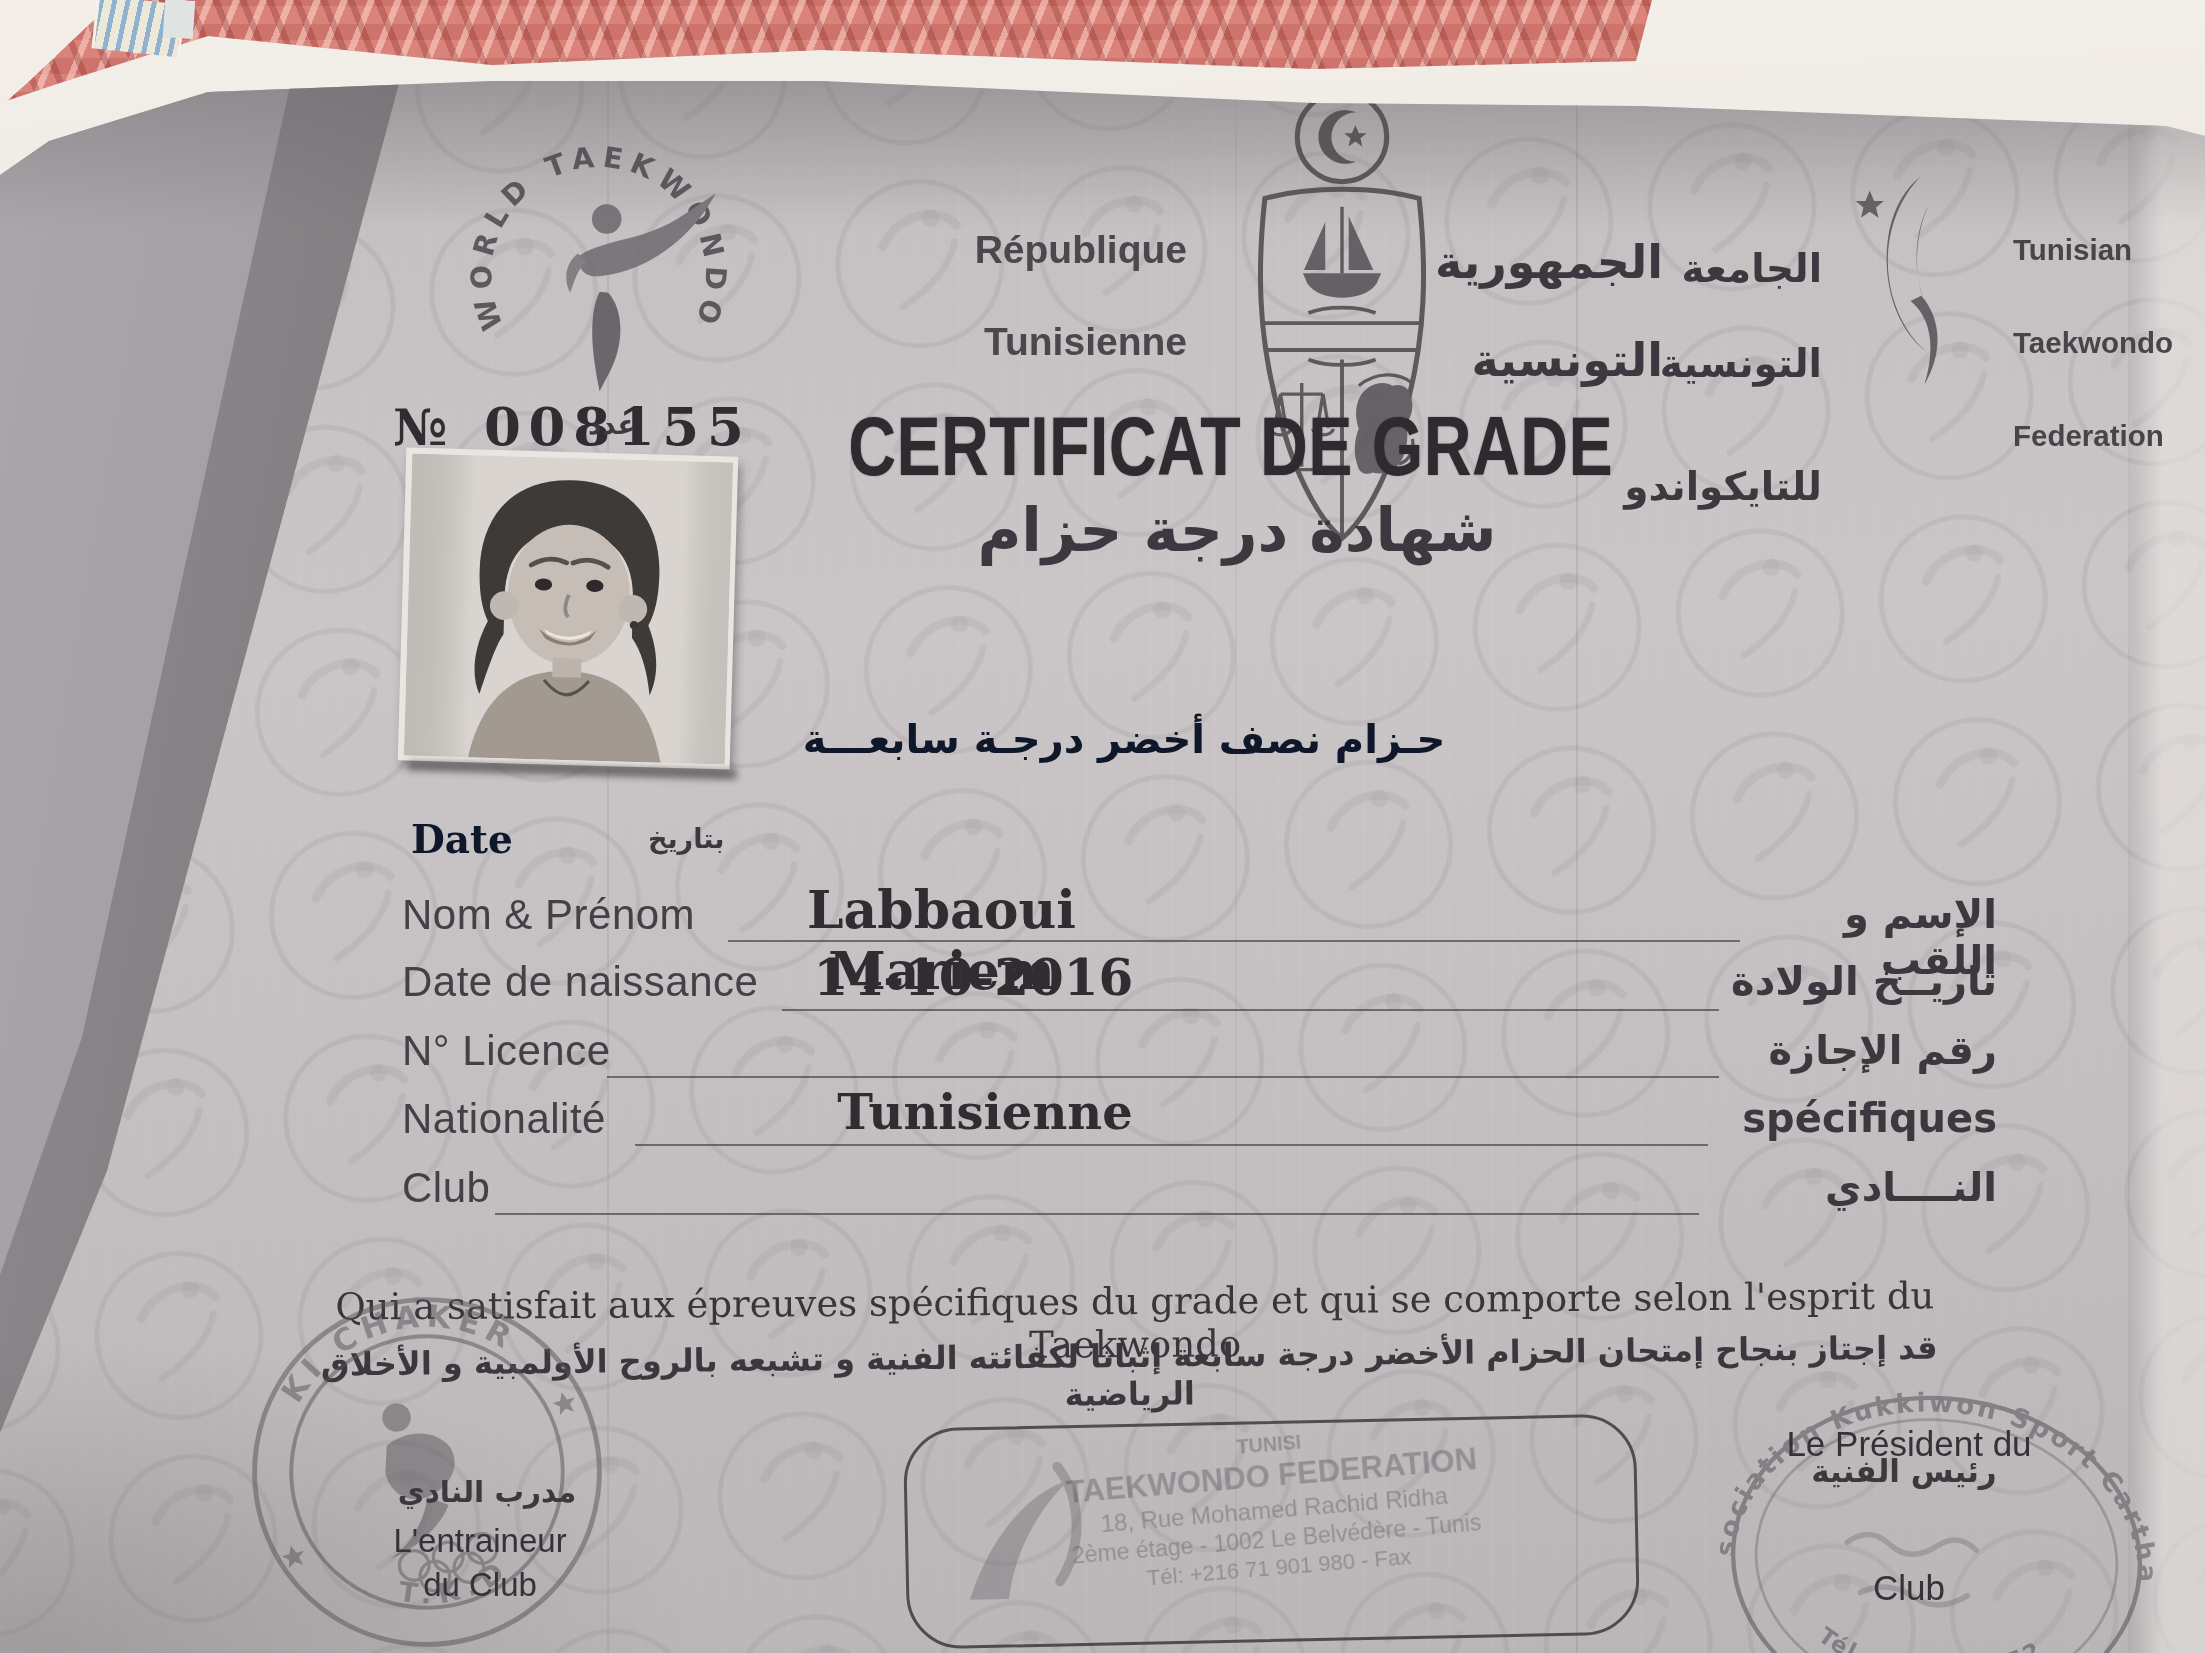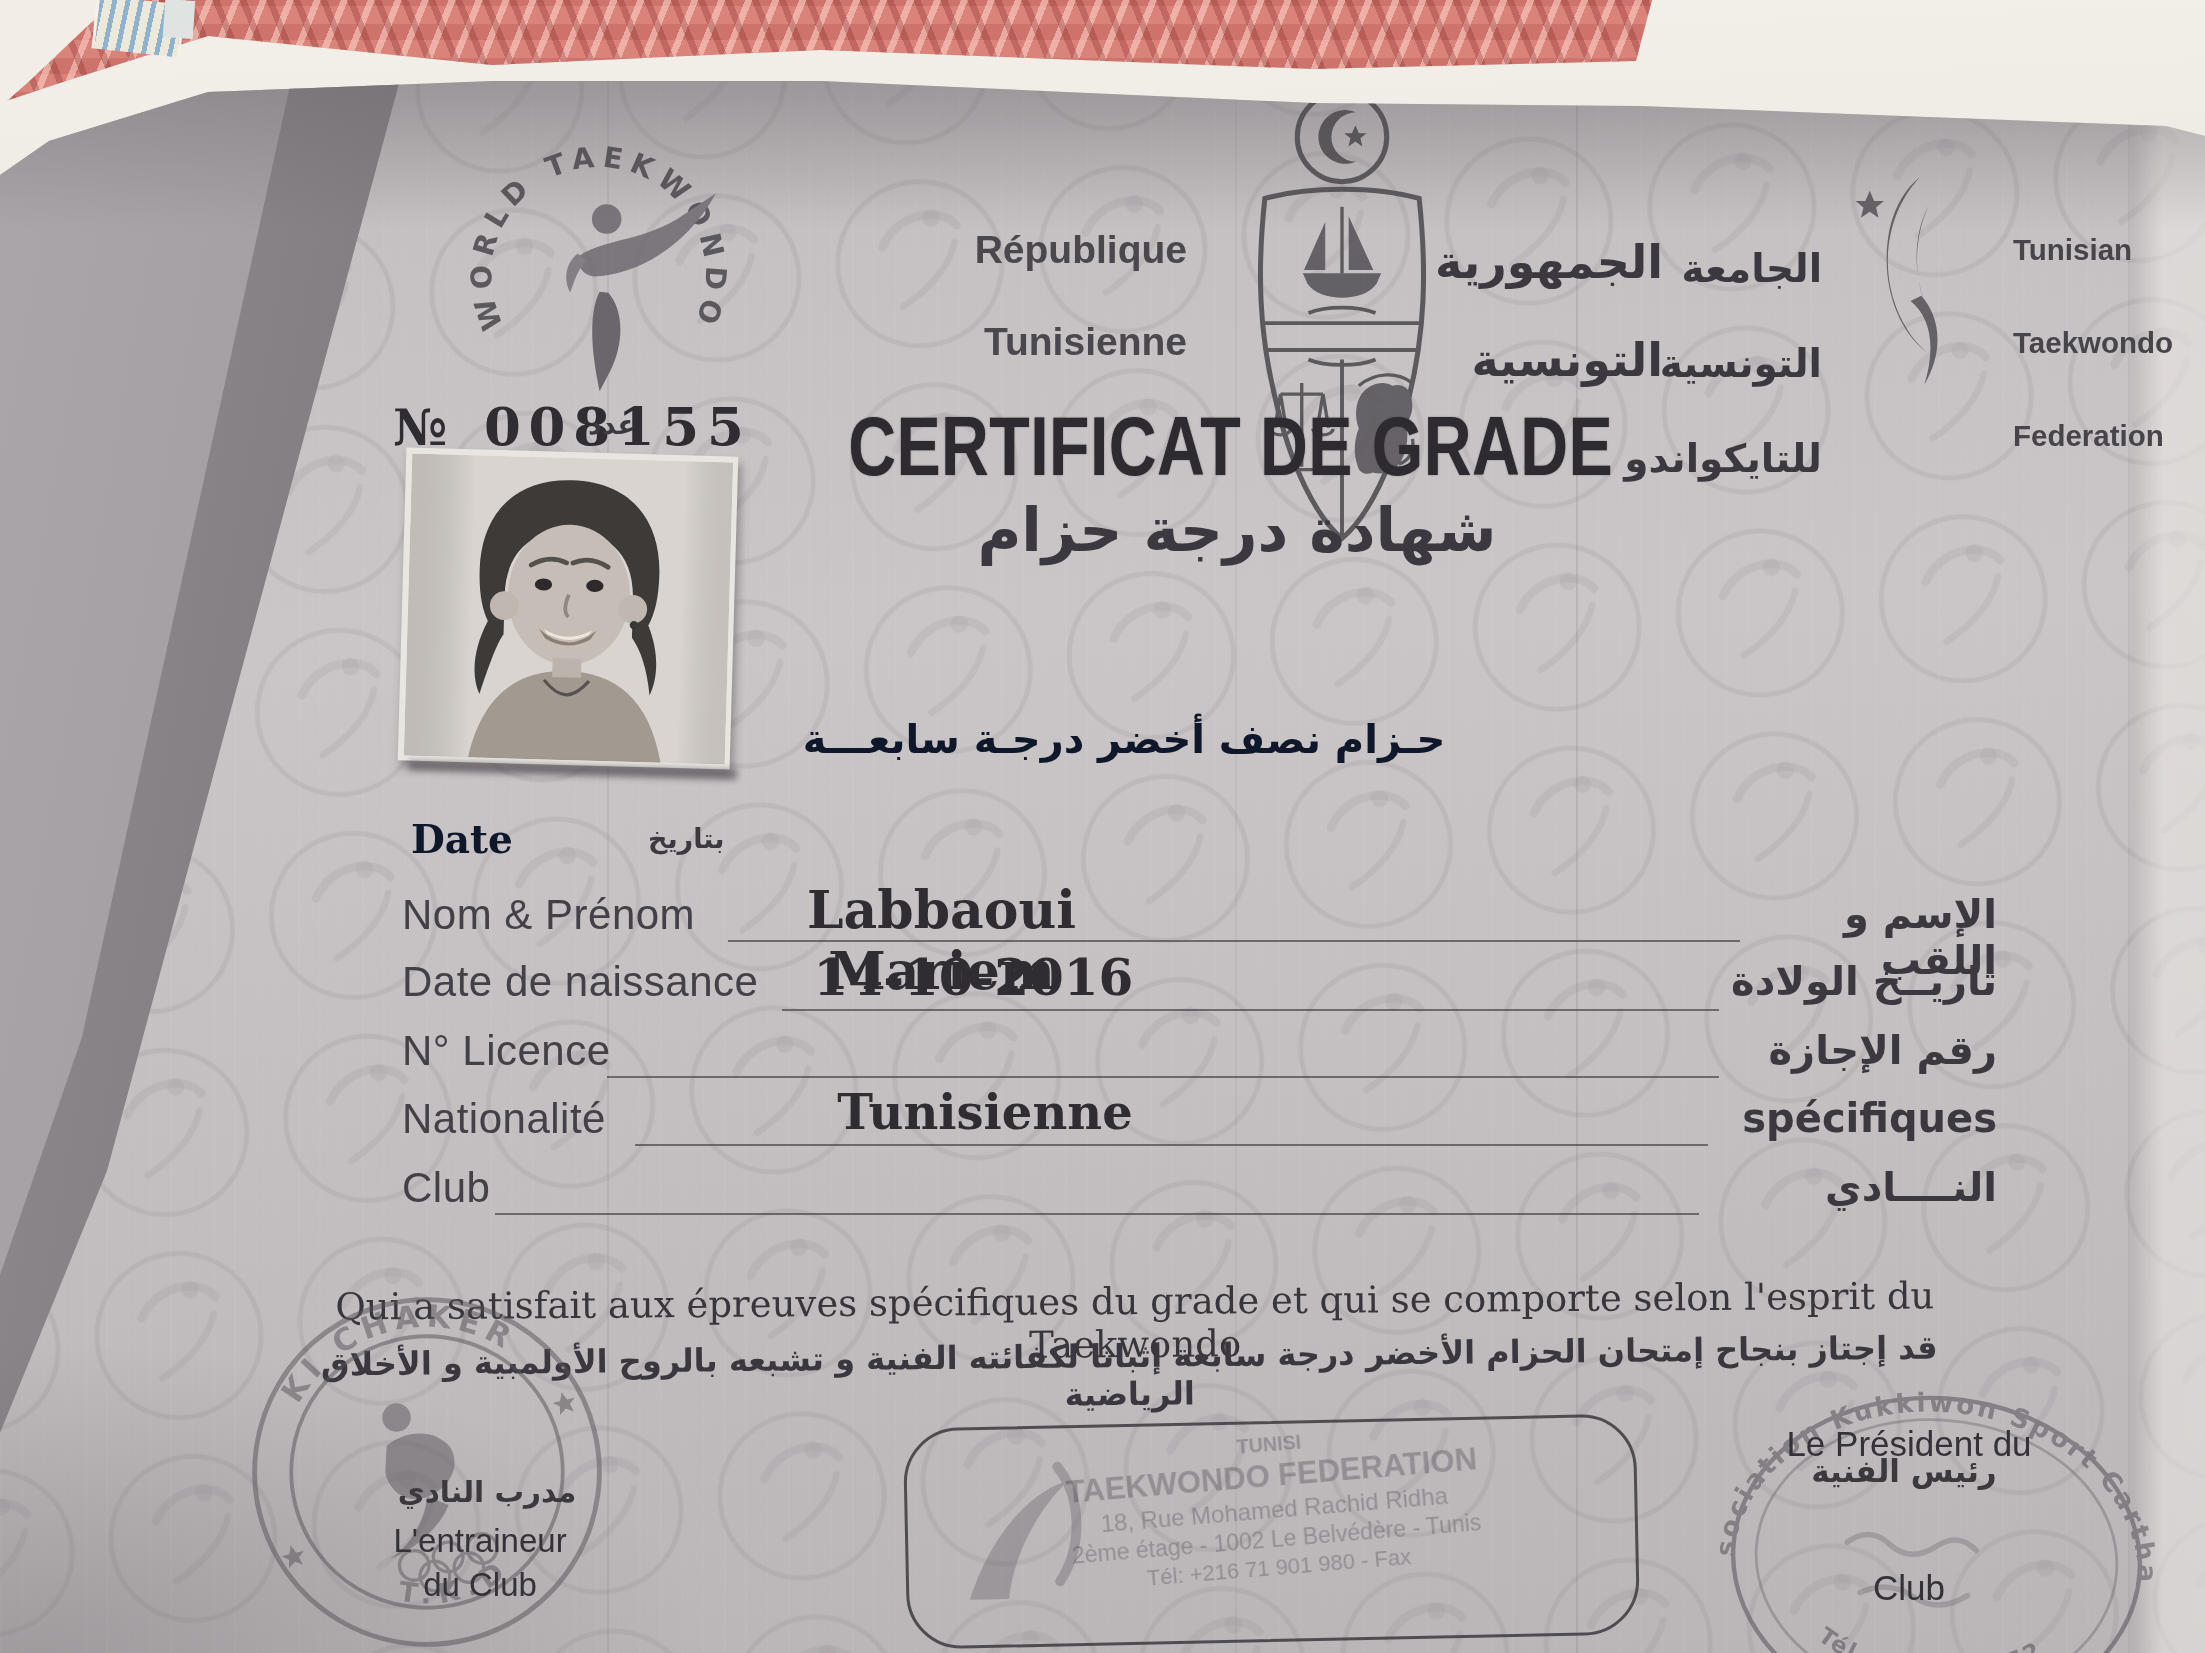--- a/index.html
+++ b/index.html
@@ -150,21 +150,21 @@
     </svg>
 
     <div class="abs rgt" style="left:1450px;top:235px;width:213px;" dir="rtl">
       <div class="ar hdr-ar">الجمهورية</div>
       <div class="ar hdr-ar" style="margin-top:44px;">التونسية</div>
     </div>
 
     <div class="abs rgt" style="left:1614px;top:246px;width:208px;" dir="rtl">
       <div class="ar fed-ar">الجامعة</div>
       <div class="ar fed-ar" style="margin-top:50px;">التونسية</div>
-      <div class="ar fed-ar" style="margin-top:50px;">للتايكواندو</div>
+      <div class="ar fed-ar" style="margin-top:78px;">للتايكواندو</div>
     </div>
 
     <svg class="abs" style="left:1830px;top:161px;" width="159" height="241" viewBox="0 0 300 430" opacity="0.82">
       <path transform="translate(75,72) scale(1.4)" fill="#504d53" d="M0,-20 L5.9,-6.2 L19,-6.2 L8.5,2.4 L11.8,16.2 L0,8 L-11.8,16.2 L-8.5,2.4 L-19,-6.2 L-5.9,-6.2 Z"></path>
       <path d="M170,18 C100,92 88,214 146,306 C156,322 168,336 182,348 C124,304 94,212 112,118 C122,72 144,38 170,18 Z" fill="#504d53"></path>
       <path d="M186,72 C158,124 156,196 180,258 C158,206 158,132 186,72 Z" fill="#504d53"></path>
       <path d="M152,252 C190,284 200,336 178,410 C214,348 210,284 172,242 Z" fill="#504d53"></path>
     </svg>
 
     <div class="abs" style="left:2013px;top:233px;width:230px;">

